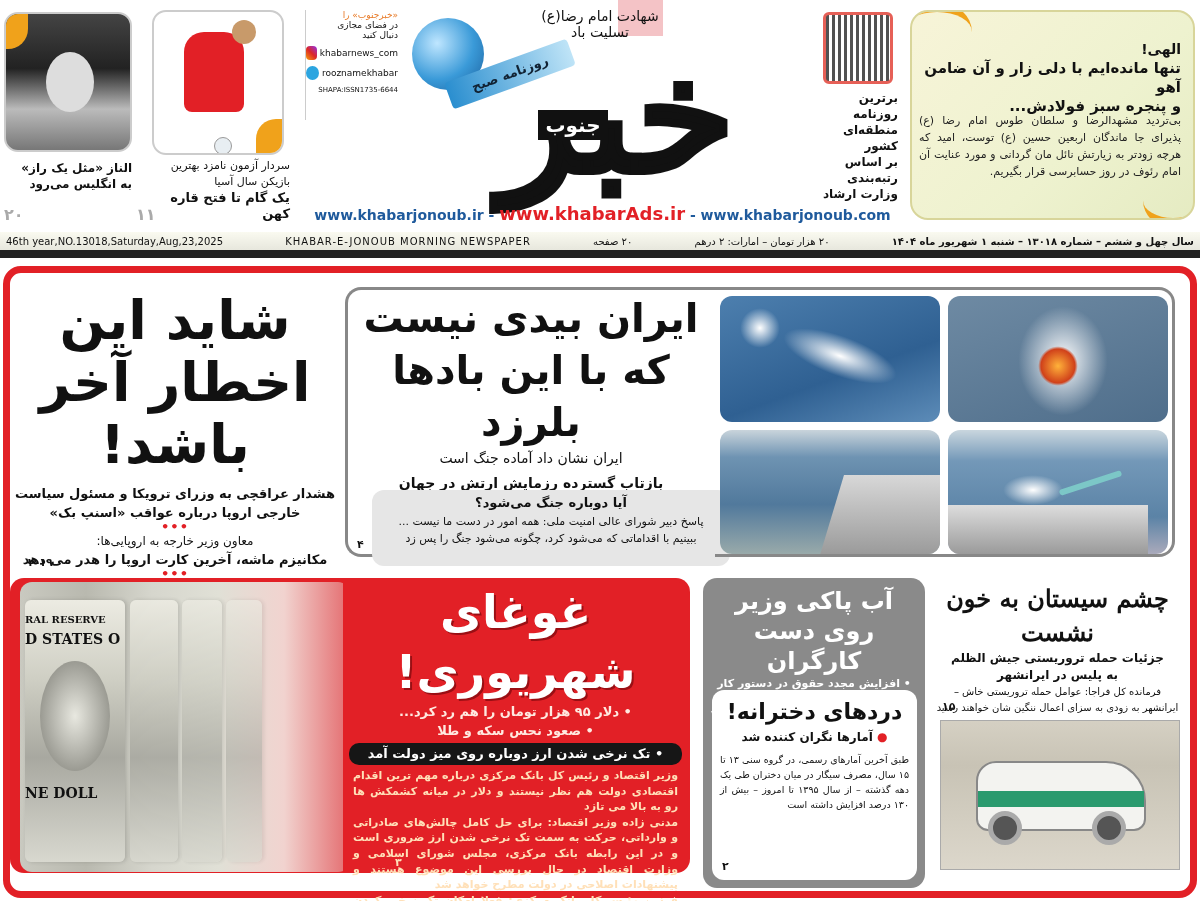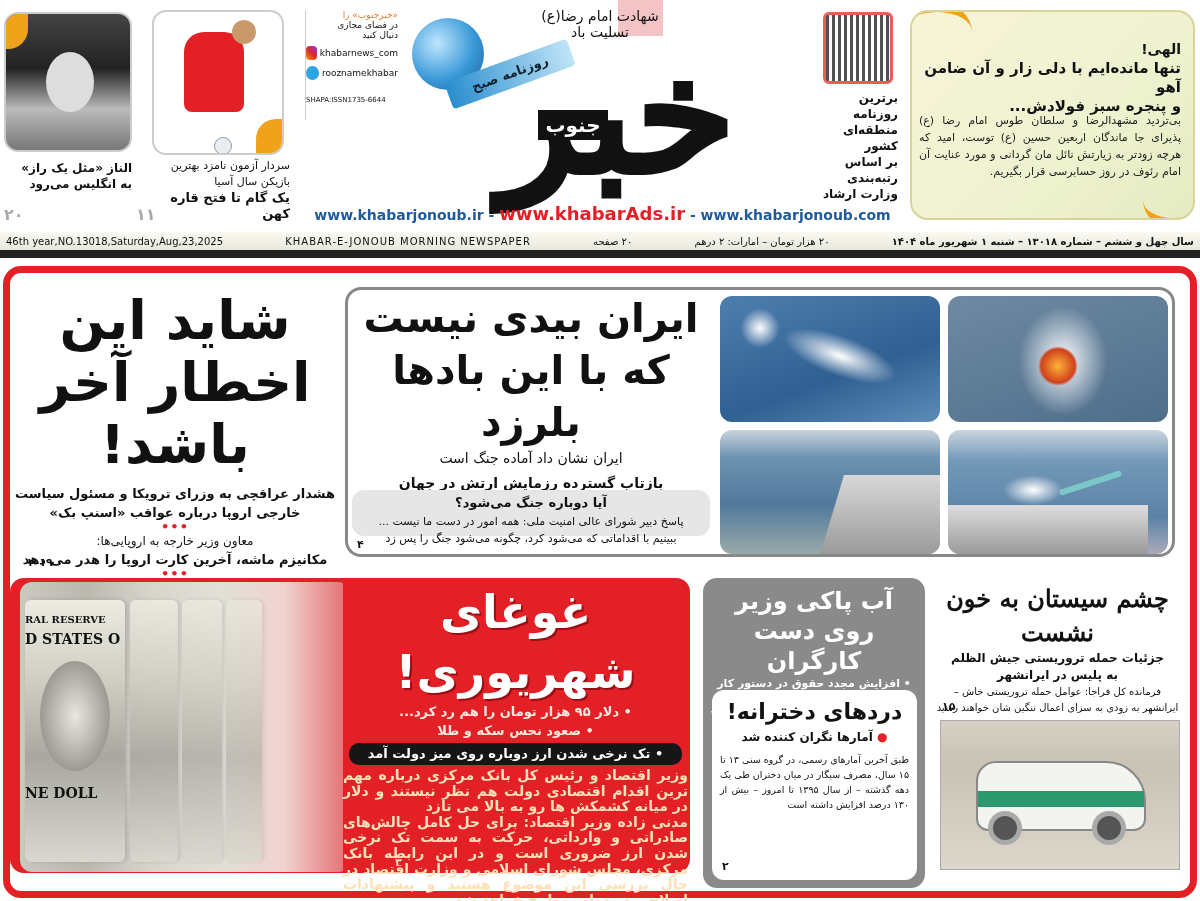--- a/index.html
+++ b/index.html
@@ -20,21 +20,21 @@
 .globe{left:412px;top:18px;width:72px;height:72px;border-radius:50%;background:radial-gradient(circle at 35% 35%,#bfe6ff,#3a9ad8 55%,#1b5f9c)}
 .globe-ribbon{left:445px;top:60px;width:130px;height:28px;background:linear-gradient(90deg,#2a8ecf,#bfe4f7);transform:rotate(-20deg);color:#123;font-weight:bold;font-size:13px;text-align:center;line-height:28px;direction:rtl;border-radius:4px}
 .condolence{left:540px;top:8px;width:120px;font-size:14px;direction:rtl;text-align:center}
 .cond-tag{left:618px;top:0;width:45px;height:36px;background:#f1b4b8;opacity:.8}
 .social-box{left:305px;top:10px;width:95px;height:110px;font-size:9px;direction:rtl;text-align:right;border-left:1px solid #ccc;padding-right:2px}
 .social-box .hl{color:#e87c2a}
 .soc-row{display:flex;align-items:center;gap:3px;margin-top:6px;direction:ltr;font-size:9px}
 .soc-ic{width:14px;height:14px;border-radius:4px;display:inline-block}
 .ig{background:linear-gradient(45deg,#f59e0b,#dc2626,#9333ea)}
 .tg{background:#2ca5e0;border-radius:50%}
-.issn{font-size:7px;margin-top:16px;direction:ltr;text-align:left}
+.issn{font-size:7px;margin-top:6px;direction:ltr;text-align:right}
 .urls{left:310px;top:203px;width:585px;font-size:14px;font-weight:bold;color:#1f5a9c;text-align:center;font-family:"DejaVu Sans",sans-serif;white-space:nowrap}
 .urls .mid{color:#e22026;font-size:18px}
 .thumb{border-radius:14px;overflow:hidden;border:2px solid #ccc}
 .thumb-woman{left:4px;top:12px;width:128px;height:140px;background:linear-gradient(180deg,#444 0%,#222 40%,#bbb 70%,#777);}
 .thumb-woman::after{content:"";position:absolute;left:40px;top:38px;width:48px;height:60px;border-radius:50%;background:#ddd}
 .thumb-player{left:152px;top:10px;width:132px;height:145px;background:#fff}
 .player-body{left:30px;top:20px;width:60px;height:80px;background:#e22026;border-radius:20px 20px 8px 8px}
 .thumb-cap{font-size:12px;font-weight:bold;direction:rtl;text-align:right;line-height:16px}
 .pg-num{font-size:16px;color:#aaa;font-weight:bold}
 
@@ -45,38 +45,38 @@
 
 #frame{left:3px;top:266px;width:1194px;height:632px;border:7px solid #e22026;border-radius:18px;background:#fff}
 .headline-left{left:10px;top:290px;width:330px;direction:rtl;text-align:center}
 .hl-big{font-size:54px;font-weight:bold;line-height:62px;letter-spacing:-1px}
 .hl-sub{font-size:13px;font-weight:bold;line-height:19px}
 .hl-light{font-size:12px;line-height:18px}
 .dots{color:#e22026;font-size:13px;line-height:10px;letter-spacing:1px;font-weight:bold}
 .story-box{left:345px;top:287px;width:370px;height:270px;border:3px solid #888;border-radius:16px 0 0 16px;border-right:none}
 .story-title{font-size:40px;font-weight:bold;line-height:52px}
 .story-sub{font-size:14px;line-height:21px}
-.inset-gray{left:352px;top:490px;width:358px;height:46px;background:#e6e6e6;border-radius:12px}
+.inset-gray{left:372px;top:490px;width:358px;height:76px;background:#e6e6e6;border-radius:12px}
 .photo-grid{left:715px;top:287px;width:460px;height:270px;border:3px solid #888;border-left:none;border-radius:0 16px 16px 0}
 .ph{border-radius:12px;overflow:hidden}
 .ph1{left:720px;top:296px;width:220px;height:126px;background:linear-gradient(160deg,#4d7fae,#2f6092 60%,#5d8cb8)}
 .ph2{left:948px;top:296px;width:220px;height:126px;background:linear-gradient(160deg,#6e8aa3,#4f6e8b)}
 .ph3{left:720px;top:430px;width:220px;height:124px;background:linear-gradient(180deg,#c9d4db 0%,#6e93b2 22%,#51799c 60%,#9aa 100%)}
 .ph4{left:948px;top:430px;width:220px;height:124px;background:linear-gradient(180deg,#c9d6de 0%,#7398b8 25%,#5b83a6 70%,#aab 100%)}
 .splash{position:absolute;border-radius:50%;background:radial-gradient(#fff,#fff0 70%)}
 .fire{position:absolute;border-radius:50%;background:radial-gradient(#ffb23a,#d0411a 60%,#fff0 70%)}
 
 .dollar-box{left:10px;top:578px;width:680px;height:295px;border-radius:14px;overflow:hidden;background:#e22026}
 .dollar-img{left:20px;top:582px;width:330px;height:290px;border-radius:12px;background:linear-gradient(90deg,#c9c9c0 0%,#b9b9af 20%,#d6d6cd 40%,#e0e0d6 60%,#f1d3cf 80%,#e46b6e);}
 .bill{position:absolute;top:18px;height:262px;border-radius:6px;background:linear-gradient(180deg,#ecebe2,#cfcfc4 30%,#a8a8a0 60%,#d8d8cf);box-shadow:2px 0 4px rgba(0,0,0,.15)}
 .red-col{left:343px;top:582px;width:345px;height:290px;background:#e22026;border-radius:0 12px 12px 0;direction:rtl;text-align:center;color:#fff}
 .red-title{font-size:46px;font-weight:bold;line-height:60px;color:#fff;text-shadow:2px 2px 0 #9a0f14}
 .red-bul{font-size:13px;font-weight:bold;line-height:19px;color:#ffe9e0}
 .black-strip{background:#161616;color:#fff;border-radius:10px;font-size:13px;font-weight:bold;line-height:22px;margin:3px 6px}
-.red-body{font-size:14px;font-weight:bold;line-height:15.6px;color:#ffe0b8;text-align:justify;padding:0 0}
+.red-body{font-size:11px;font-weight:bold;line-height:15.6px;color:#ffe0b8;text-align:justify;padding:0 10px}
 .gray-box{left:703px;top:578px;width:222px;height:310px;background:#8a8a8a;border-radius:14px;direction:rtl;text-align:center;color:#fff}
 .gray-title{font-size:24px;font-weight:bold;line-height:30px}
 .gray-bul{font-size:11px;font-weight:bold;line-height:16px}
 .white-inset{left:712px;top:690px;width:205px;height:190px;background:#fff;border-radius:12px;color:#111;direction:rtl;text-align:center}
 .wi-title{font-size:22px;font-weight:bold;line-height:32px;margin-top:6px}
 .wi-bul{font-size:12px;font-weight:bold;line-height:18px}
 .wi-body{font-size:9.5px;line-height:15px;text-align:justify;padding:0 8px}
 .red-dot{color:#e22026}
 .sistan-box{left:935px;top:582px;width:245px;height:300px;direction:rtl;text-align:center}
 .sistan-title{font-size:24px;font-weight:bold;line-height:34px;font-family:"DejaVu Serif",serif}

